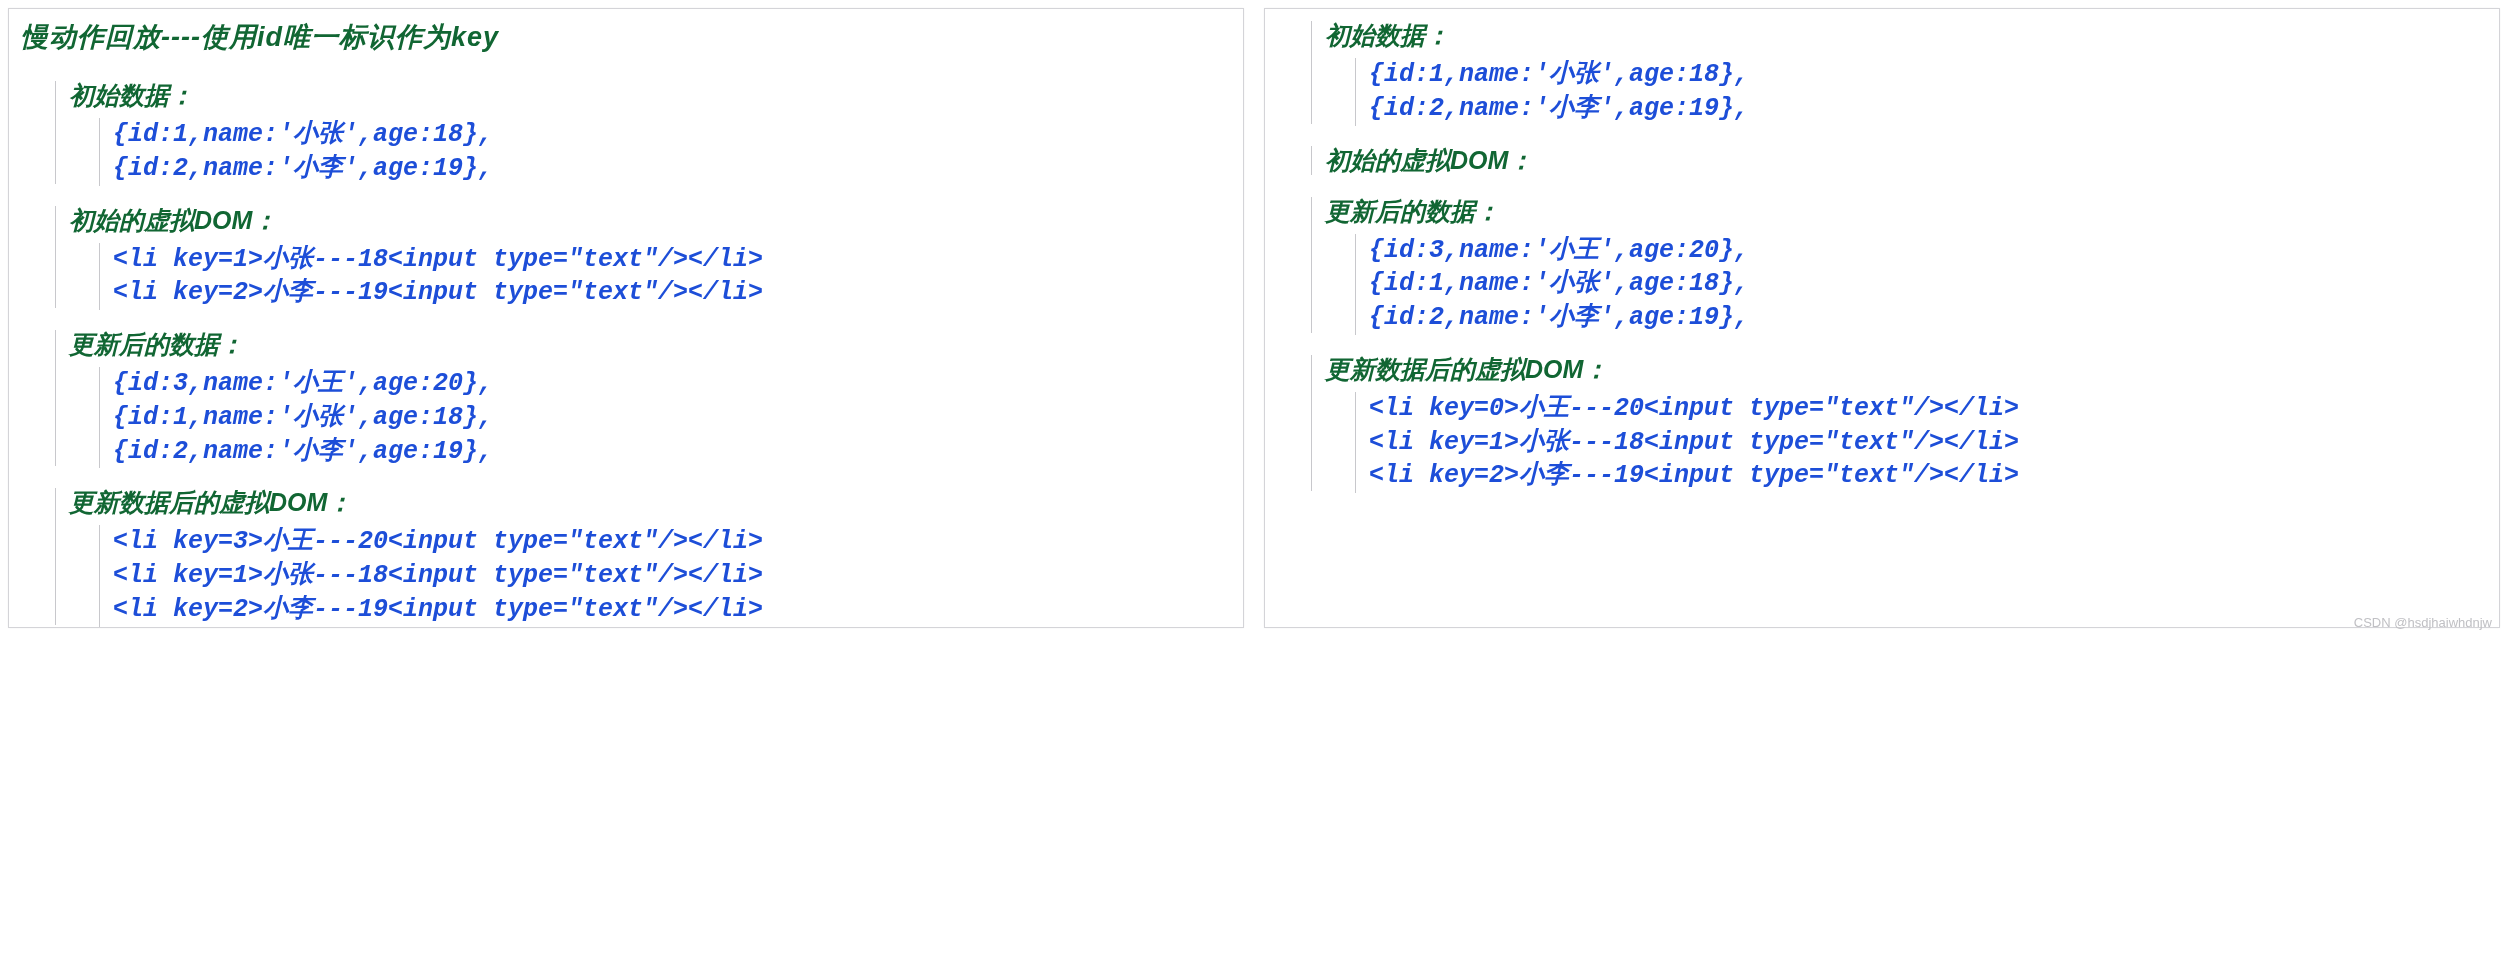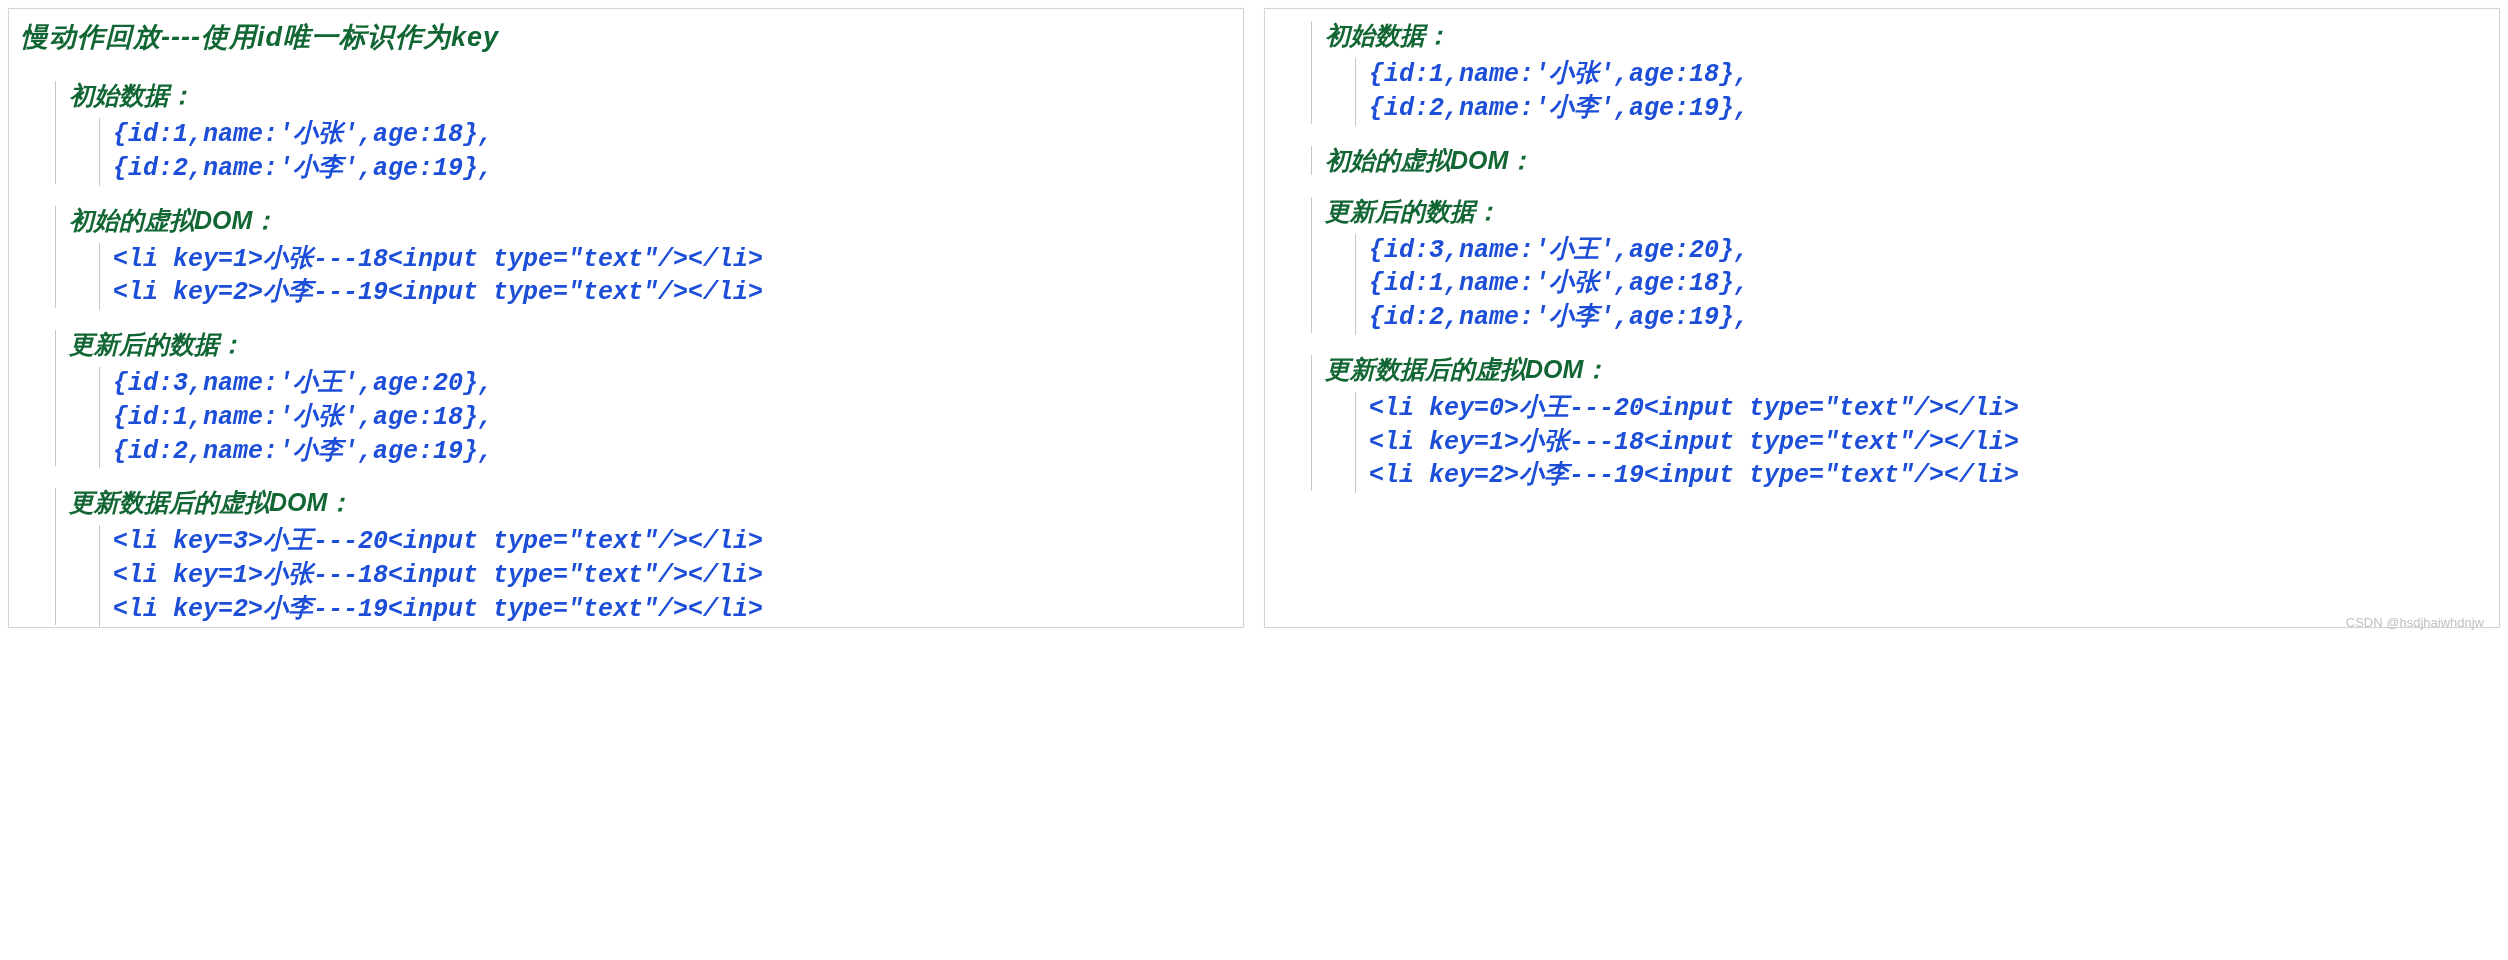--- a/index.html
+++ b/index.html
@@ -76,21 +76,21 @@
       content: "";
       position: absolute;
       left: -14px;
       top: 2px;
       bottom: 2px;
       width: 1px;
       background: #c8c8cc;
     }
     .watermark {
       position: absolute;
-      right: 24px;
+      right: 16px;
       bottom: 6px;
       font-size: 13px;
       color: #c0c0c4;
       font-family: Arial, sans-serif;
       margin-top: 8px;
     }
   </style>
 </head>
 <body>
 

